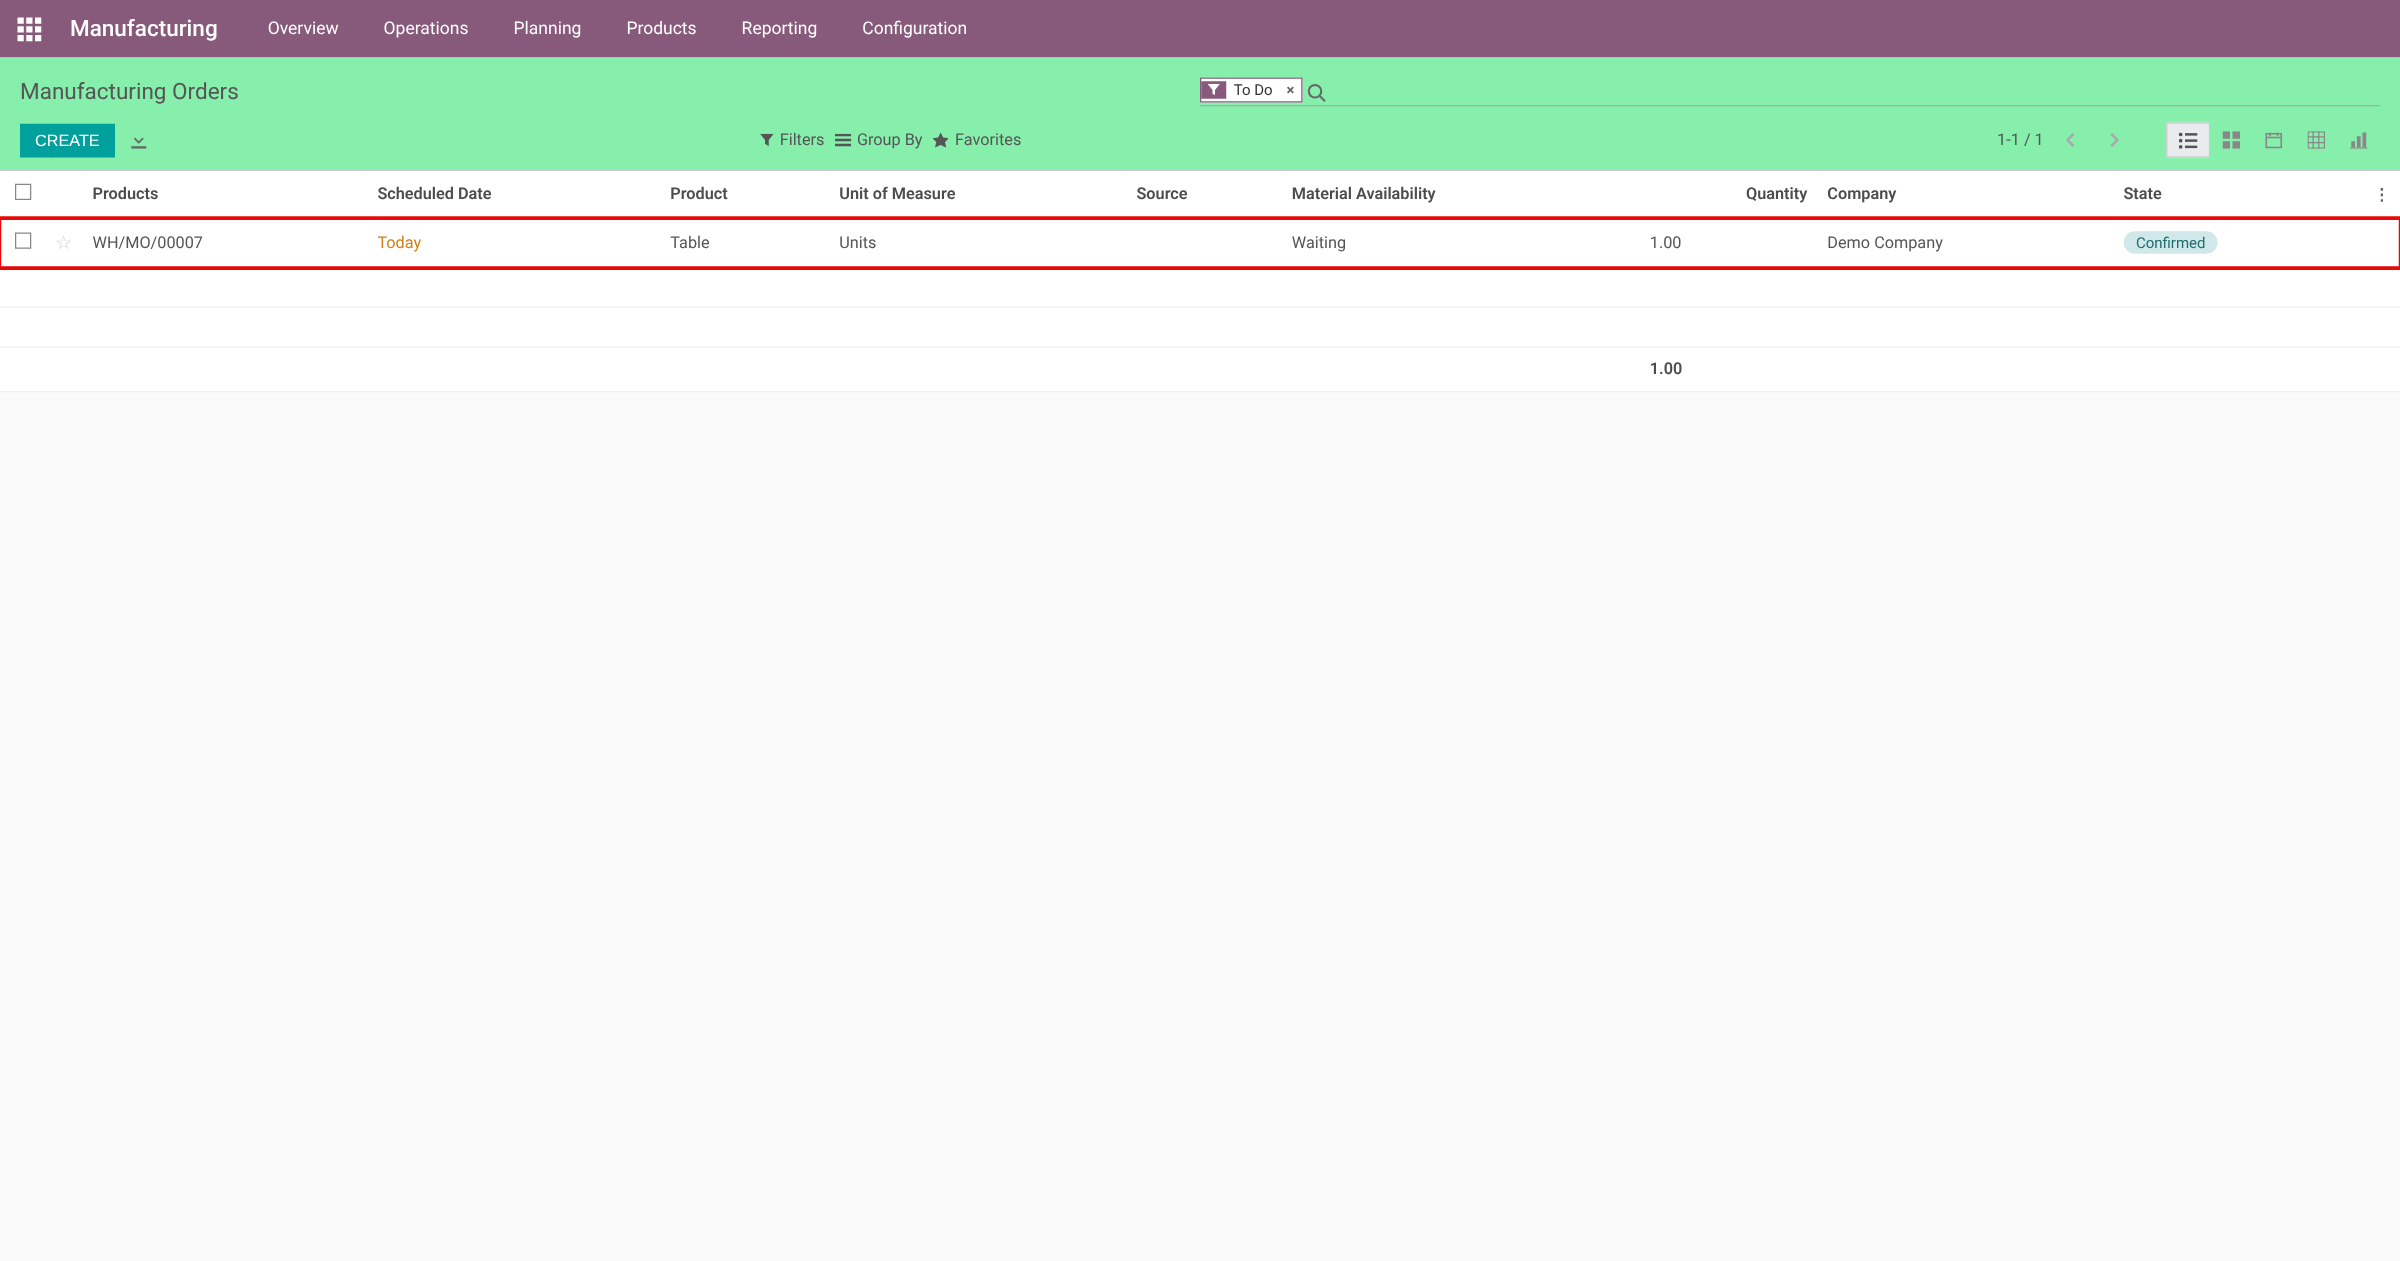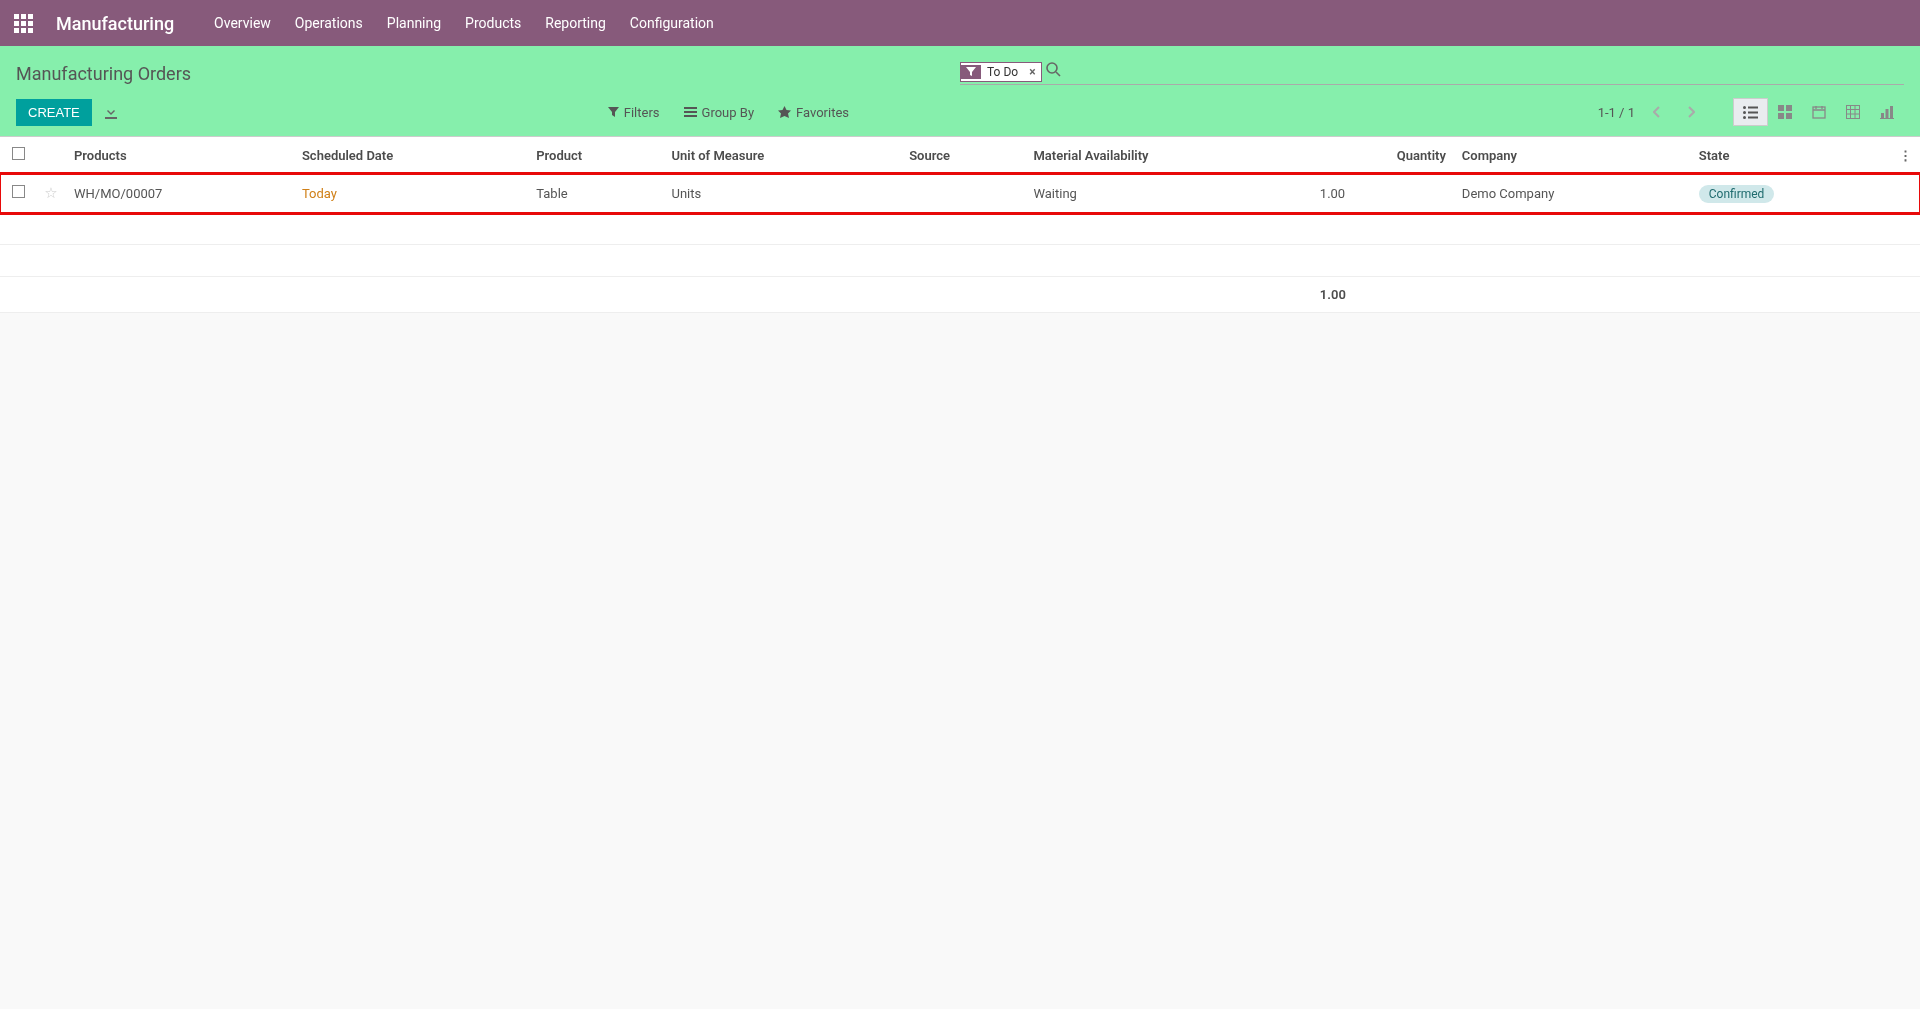--- a/index.html
+++ b/index.html
@@ -4,46 +4,46 @@
 <style>
   * { box-sizing: border-box; margin: 0; padding: 0; }
   body { font-family: -apple-system, BlinkMacSystemFont, "Segoe UI", Roboto, "Helvetica Neue", Arial, sans-serif; font-size: 13px; color: #4c4c4c; background: #f9f9f9; }
   
   
   .topnav { background: #875a7b; color: #fff; height: 46px; display: flex; align-items: center; padding: 0 8px; }
   .apps-icon { width: 30px; height: 30px; display: flex; align-items: center; justify-content: center; cursor: pointer; }
   .apps-grid { display: grid; grid-template-columns: repeat(3, 5px); grid-template-rows: repeat(3, 5px); gap: 2px; }
   .apps-grid span { background: #fff; width: 5px; height: 5px; }
   .app-name { font-size: 18px; font-weight: 500; color: #fff; margin-left: 18px; margin-right: 40px; }
-  .nav-links { display: flex; gap: 24px; }
+  .nav-links { display: flex; gap: 36px; }
   .nav-link { color: #fff; font-size: 14px; cursor: pointer; }
   .nav-right { margin-left: auto; display: flex; align-items: center; gap: 16px; }
   .nav-icon { color: #fff; cursor: pointer; position: relative; display: flex; align-items: center; }
   .badge { background: #00a09d; color: #fff; font-size: 10px; font-weight: bold; padding: 1px 5px; border-radius: 10px; margin-left: 2px; }
   .company-name { color: #fff; font-size: 14px; cursor: pointer; }
   .avatar { width: 26px; height: 26px; border-radius: 50%; background: linear-gradient(135deg, #b8860b, #8b4513); cursor: pointer; }
   
   
   .control-panel { background: #86efac; border-bottom: 1px solid #ccc; }
   .cp-top { display: flex; align-items: center; padding: 10px 16px 0 16px; height: 44px; }
   .breadcrumb-title { font-size: 18px; color: #555; }
-  .search-area { margin-left: auto; width: 50%; display: flex; align-items: flex-start; border-bottom: 1px solid #aaa; padding-bottom: 2px; }
+  .search-area { margin-left: auto; width: 50%; display: flex; align-items: flex-end; border-bottom: 1px solid #aaa; padding-bottom: 2px; }
   .facet { display: inline-flex; align-items: center; border: 1px solid #875a7b; font-size: 12px; background: #fff; }
   .facet-icon { background: #875a7b; color: #fff; padding: 2px 5px; display: flex; align-items: center; }
   .facet-text { padding: 2px 6px; color: #333; }
   .facet-close { padding: 0 5px; color: #666; cursor: pointer; font-weight: bold; }
   .search-input { border: none; outline: none; flex: 1; padding: 3px 8px; font-size: 13px; color: #333; }
   .search-input::placeholder { color: #999; }
   .search-btn { color: #666; cursor: pointer; padding: 0 4px; }
   
   .cp-bottom { display: flex; align-items: center; padding: 8px 16px 10px 16px; }
   .btn-create { background: #00a09d; color: #fff; border: none; padding: 6px 12px; font-size: 13px; font-weight: 500; cursor: pointer; text-transform: uppercase; }
   .btn-icon { margin-left: 12px; color: #666; cursor: pointer; font-size: 14px; }
   
-  .filter-bar { margin-left: auto; display: flex; align-items: center; gap: 24px; }
+  .filter-bar { margin-left: auto; display: flex; align-items: center; gap: 8px; }
   .filter-item { display: flex; align-items: center; gap: 5px; color: #555; cursor: pointer; font-size: 13px; }
   
   .pager-area { margin-left: auto; display: flex; align-items: center; gap: 10px; }
   .pager-text { color: #555; font-size: 13px; }
   .pager-arrow { color: #aaa; cursor: pointer; padding: 4px 8px; font-size: 14px; }
   
   .view-switcher { display: flex; gap: 0; margin-left: 20px; }
   .view-btn { padding: 6px 9px; color: #666; cursor: pointer; border: 1px solid transparent; display: flex; align-items: center; }
   .view-btn.active { background: #e9ecef; border-color: #ccc; }
   

